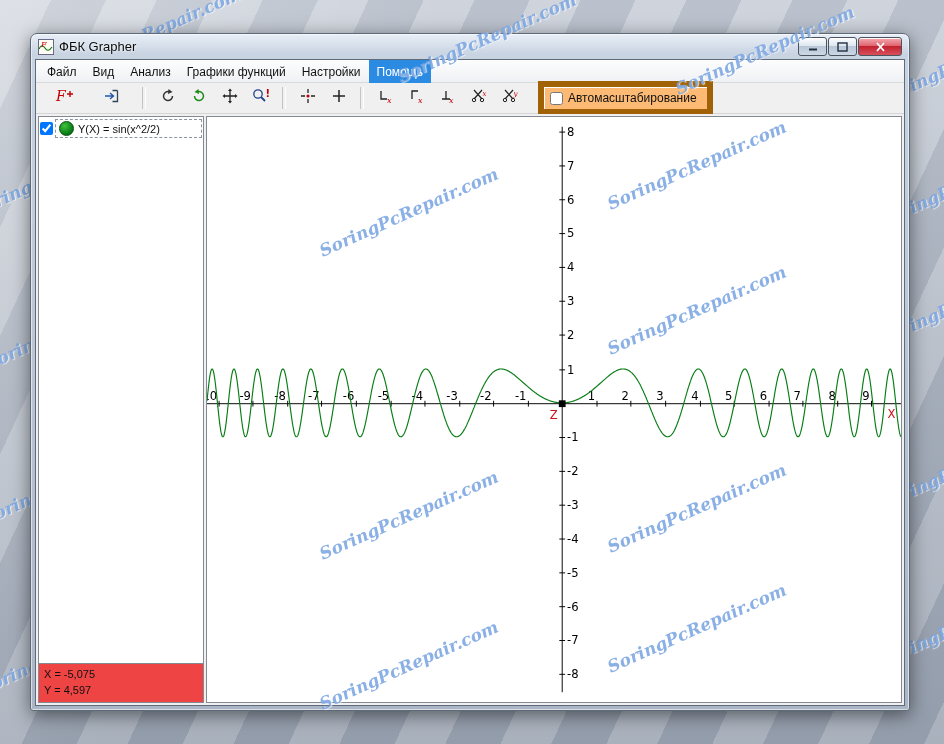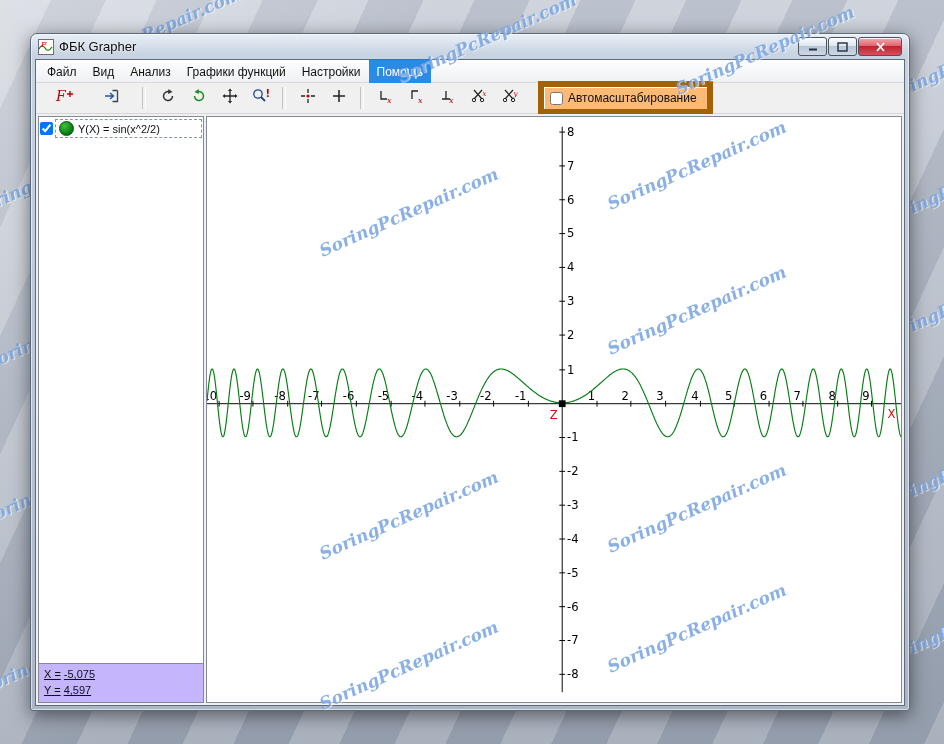--- a/index.html
+++ b/index.html
@@ -59,22 +59,22 @@
   .content{flex:1;display:flex;gap:2px;padding:2px;background:#f0f0f0;min-height:0;}
   .sidebar{width:166px;background:#ffffff;border:1px solid #848a94;box-sizing:border-box;
     display:flex;flex-direction:column;}
   .func-row{display:flex;align-items:center;gap:2px;padding:2px 1px;}
   .func-row input{width:13px;height:13px;margin:0;}
   .func-box{flex:1;display:flex;align-items:center;gap:4px;border:1px dashed #8a94a4;
     padding:1px 3px;background:#fff;min-width:0;}
   .func-dot{width:13px;height:13px;border-radius:50%;flex:0 0 auto;
     border:1px solid #044d10;background:radial-gradient(circle at 35% 30%,#3fc33f,#077d14 65%,#03550c);}
   .func-label{font-size:11px;color:#111;white-space:nowrap;overflow:hidden;}
-  .coords{margin-top:auto;border-top:1px solid #848a94;background:#c4b5fd;
-    font-size:11px;color:#111;padding:3px 5px;line-height:1.45;text-decoration:underline;}
+  .coords{margin-top:auto;border-top:1px solid #848a94;background:#ef4444;
+    font-size:11px;color:#111;padding:3px 5px;line-height:1.45;}
   .coords span{margin-right:3px;}
 
   .plot{flex:1;background:#ffffff;border:1px solid #848a94;position:relative;overflow:hidden;}
   .plot svg{position:absolute;left:0;top:0;width:100%;height:100%;display:block;}
   .plot svg text{font-family:"DejaVu Sans",sans-serif;}
 </style>
 </head>
 <body>
 
 <div class="desktop">

